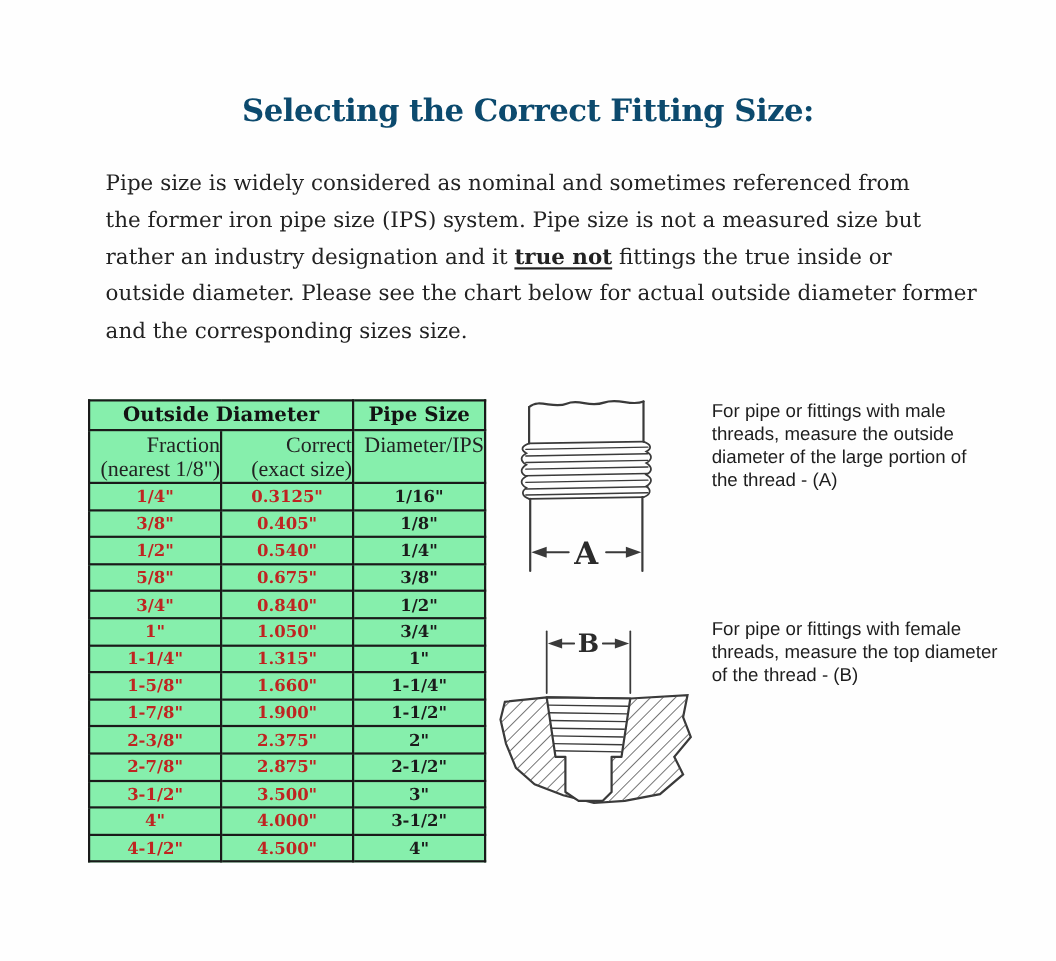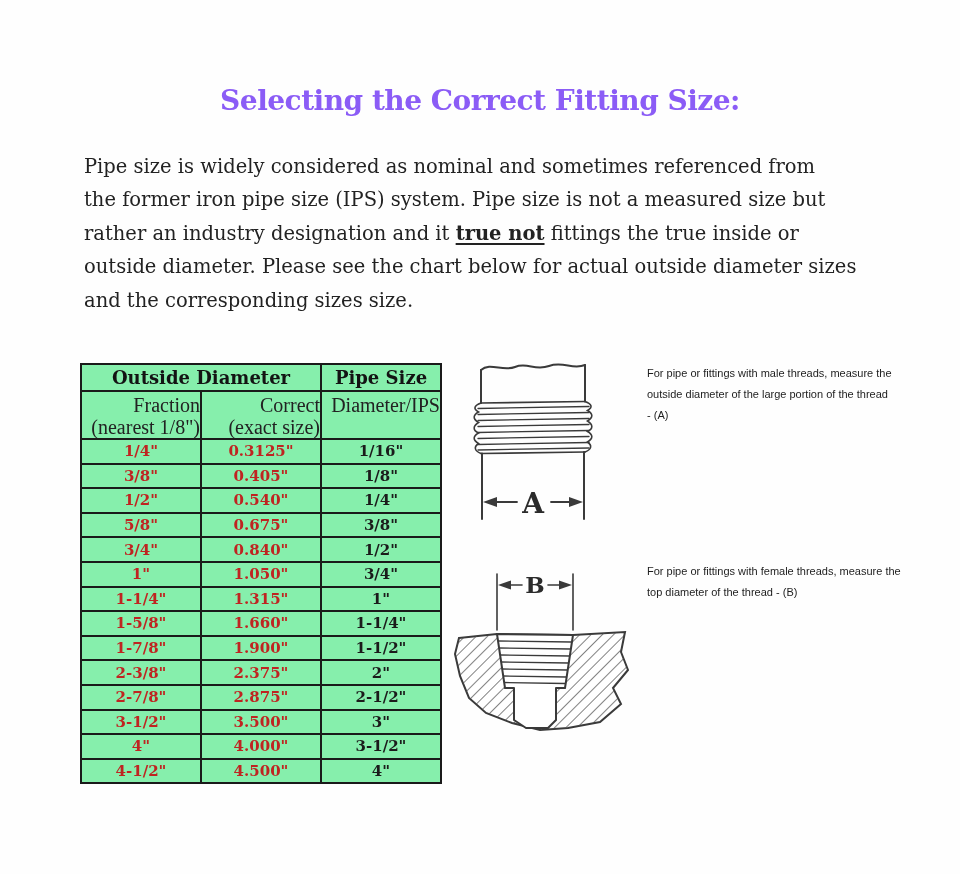--- a/index.html
+++ b/index.html
@@ -4,27 +4,27 @@
 <style>
   * { margin:0; padding:0; box-sizing:border-box; }
   html,body { background:#ffffff; }
   .page {
     position:relative; width:960px; height:874px; background:#fefefe;
     font-family:"Liberation Serif", serif; color:#1c1c1c; overflow:hidden;
   }
   .title {
     position:absolute; top:84px; left:0; width:960px; text-align:center;
     font-family:"DejaVu Serif", serif; font-weight:bold; font-size:28px;
-    letter-spacing:-0.5px; color:#8b5cf6;
+    letter-spacing:-0.5px; color:#0c4a6e;
   }
   .intro {
     position:absolute; left:84px; top:150px; width:820px;
     font-family:"DejaVu Serif", serif; font-size:19.5px; color:#222;
   }
-  .intro-line { line-height:33.4px; white-space:nowrap; }
+  .intro-line { line-height:33.4px; white-space:nowrap;margin-left:12px; }
   .emph { font-weight:bold; text-decoration:underline; text-decoration-thickness:2px; text-underline-offset:3px; }
 
   table.sizes {
     position:absolute; left:80px; top:363px; width:362px;
     border-collapse:collapse; table-layout:fixed; text-align:center;
     background:#86efac;
   }
   table.sizes th, table.sizes td { border:2px solid #1a1a1a; }
   tr.ghead th {
     height:27px; font-family:"DejaVu Serif", serif; font-weight:bold;
@@ -36,42 +36,42 @@
   }
   table.sizes td {
     height:24.6px; font-family:"DejaVu Serif", serif; font-weight:bold;
     font-size:15px; padding:0;
   }
   td.od { color:var(--val-red); }
   td.ips { color:#1b1b1b; }
 
   .caption {
     position:absolute; font-family:"Liberation Sans", sans-serif;
-    font-size:11px; line-height:21px; color:#1d1d1d;
+    font-size:17px; line-height:21px; color:#1d1d1d;
   }
   .caption-a { left:647px; top:363px; width:245px; }
   .caption-b { left:647px; top:561px; width:268px; }
 
   .diagram { position:absolute; }
   .diagram-a { left:472px; top:356px; }
   .diagram-b { left:450px; top:560px; }
   .dim-letter { font-family:"DejaVu Serif", serif; font-weight:bold; fill:#2b2b2b; }
 </style>
 </head>
 <body>
 
 <div class="page">
 
   <h1 class="title">Selecting the Correct Fitting Size:</h1>
 
   <div class="intro">
     <div class="intro-line"><span>Pipe size is widely considered as nominal and sometimes referenced from</span></div>
     <div class="intro-line"><span>the former iron pipe size (IPS) system. Pipe size is not a measured size but</span></div>
     <div class="intro-line"><span>rather an industry designation and it </span><span class="emph">true not</span><span> fittings the true inside or</span></div>
-    <div class="intro-line"><span>outside diameter. Please see the chart below for actual outside diameter sizes</span></div>
+    <div class="intro-line"><span>outside diameter. Please see the chart below for actual outside diameter former</span></div>
     <div class="intro-line"><span>and the corresponding sizes size.</span></div>
   </div>
 
   <table class="sizes">
     <thead>
       <tr class="ghead">
         <th colspan="2">Outside Diameter</th>
         <th>Pipe Size</th>
       </tr>
       <tr class="subhead">

